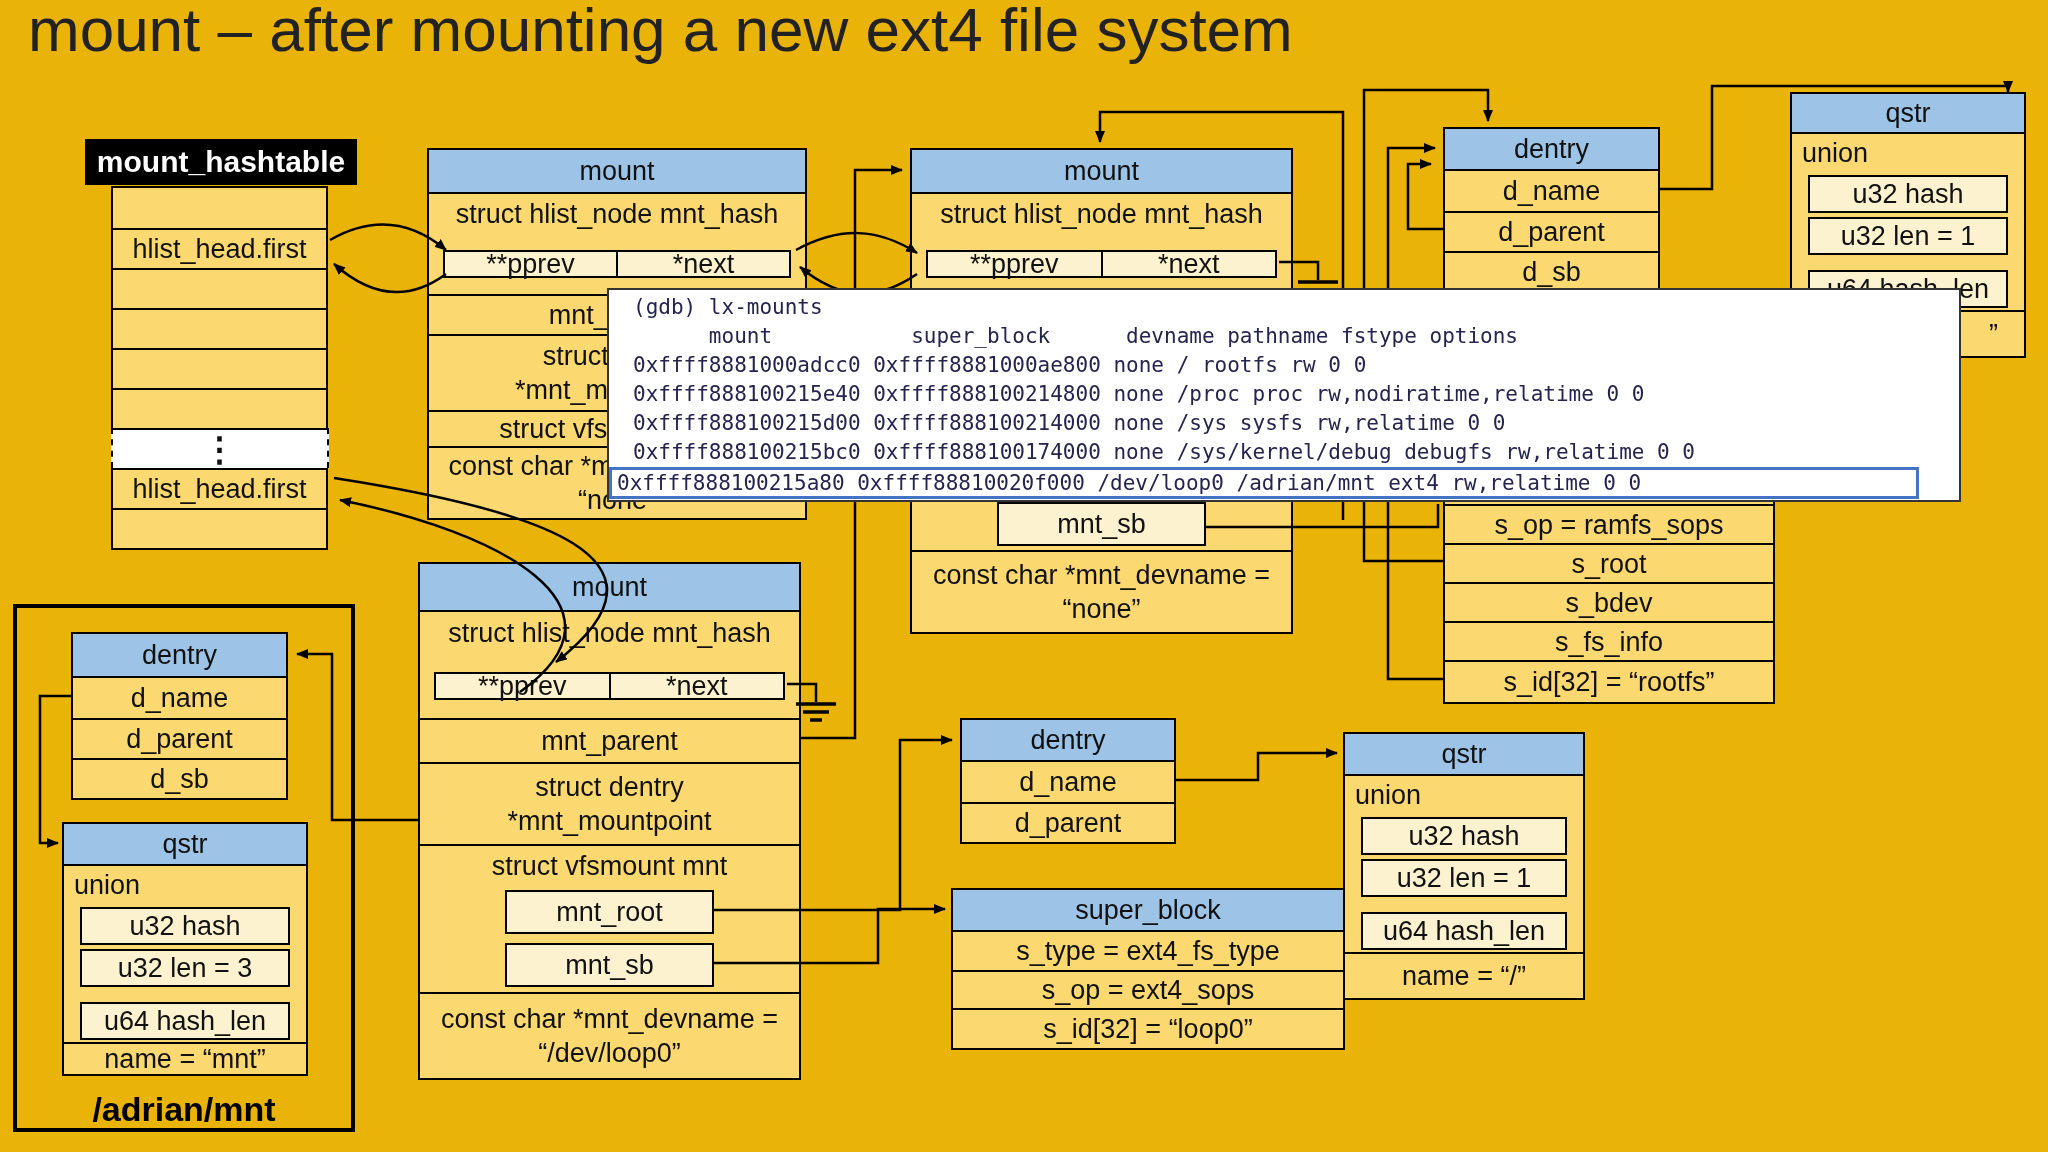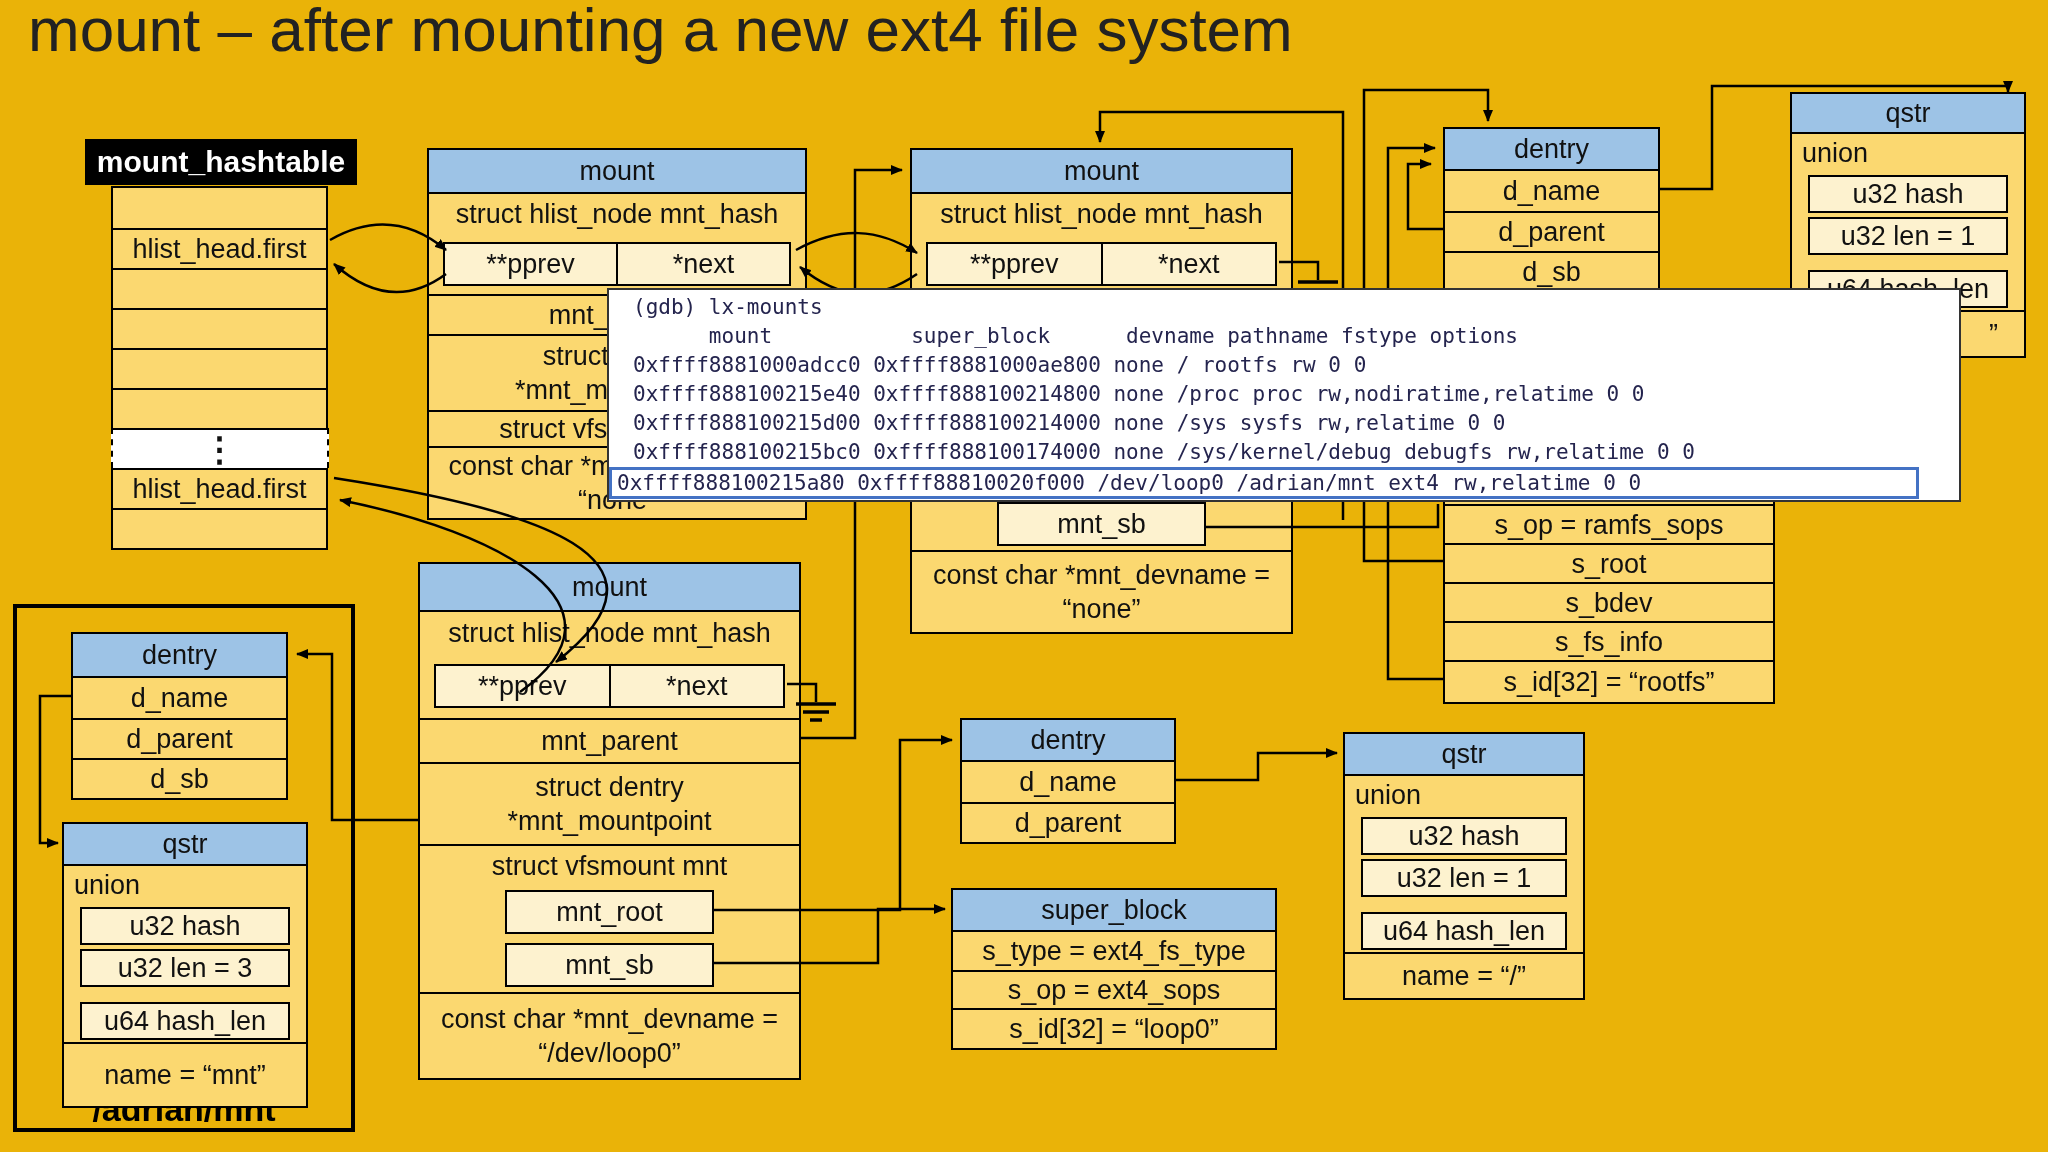--- a/index.html
+++ b/index.html
@@ -22,21 +22,21 @@
   
   .sbox{position:absolute;border:2.5px solid #000;background:#FBD870;box-sizing:border-box;
         z-index:1;color:#111;font-size:27px;text-align:center;}
   .hd{background:#9DC3E6;border-bottom:2.5px solid #000;box-sizing:border-box;
       display:flex;align-items:center;justify-content:center;}
   .row{border-top:2.5px solid #000;box-sizing:border-box;display:flex;align-items:center;justify-content:center;
        line-height:34px;}
   .row:first-of-type{border-top:none;}
   .noline{border-top:none;}
   .ptrwrap{display:flex;align-items:center;padding:6px 14px;}
-  .ptrcell{flex:1;border:2.5px solid #000;background:#FDF2CF;height:44px;display:flex;align-items:center;
+  .ptrcell{flex:1;border:2.5px solid #000;background:#FDF2CF;height:28px;display:flex;align-items:center;
            justify-content:center;box-sizing:border-box;}
   .ptrcell+.ptrcell{border-left:none;}
   .cellrow{display:flex;align-items:center;justify-content:center;}
   .innercell{width:55%;border:2.5px solid #000;background:#FDF2CF;height:44px;display:flex;align-items:center;
              justify-content:center;box-sizing:border-box;}
   .wrap2{padding:0 40px;}
   .devname{padding:0 8px;}
   .leftlab{justify-content:flex-start;padding-left:10px;}
 
   
@@ -181,21 +181,21 @@
     <div class="qcellwrap" style="height:42px;box-sizing:border-box;">
       <div class="qcell">u32 len = 1</div>
     </div>
     <div style="height:10px;"></div>
     <div class="qcellwrap" style="height:44px;box-sizing:border-box;">
       <div class="qcell">u64 hash_len</div>
     </div>
     <div class="row" style="height:46px;">name = “/”</div>
   </div>
 
-  <div class="sbox" style="left:951px;top:888px;width:326px;">
+  <div class="sbox" style="left:951px;top:888px;width:394px;">
     <div class="hd" style="height:42px;">super_block</div>
     <div class="row noline" style="height:38px;">s_type = ext4_fs_type</div>
     <div class="row" style="height:38px;">s_op = ext4_sops</div>
     <div class="row" style="height:40px;">s_id[32] = “loop0”</div>
   </div>
 
   <div class="sbox" style="left:71px;top:632px;width:217px;">
     <div class="hd" style="height:44px;">dentry</div>
     <div class="row noline" style="height:40px;">d_name</div>
     <div class="row" style="height:40px;">d_parent</div>
@@ -208,21 +208,21 @@
     <div class="qcellwrap" style="height:42px;box-sizing:border-box;">
       <div class="qcell">u32  hash</div>
     </div>
     <div class="qcellwrap" style="height:42px;box-sizing:border-box;">
       <div class="qcell">u32 len = 3</div>
     </div>
     <div style="height:10px;"></div>
     <div class="qcellwrap" style="height:44px;box-sizing:border-box;">
       <div class="qcell">u64 hash_len</div>
     </div>
-    <div class="row" style="height:64px;">name = “mnt”</div>
+    <div class="row" style="height:32px;">name = “mnt”</div>
   </div>
 
   <svg class="wires" width="2048" height="1152" viewBox="0 0 2048 1152">
     <defs>
       <marker id="arr" markerWidth="14" markerHeight="12" refX="11" refY="5" orient="auto" markerUnits="userSpaceOnUse">
         <path d="M0,0 L12,5 L0,10 z" fill="#000"></path>
       </marker>
     </defs>
     <g stroke="#000" stroke-width="2.5" fill="none">
 

